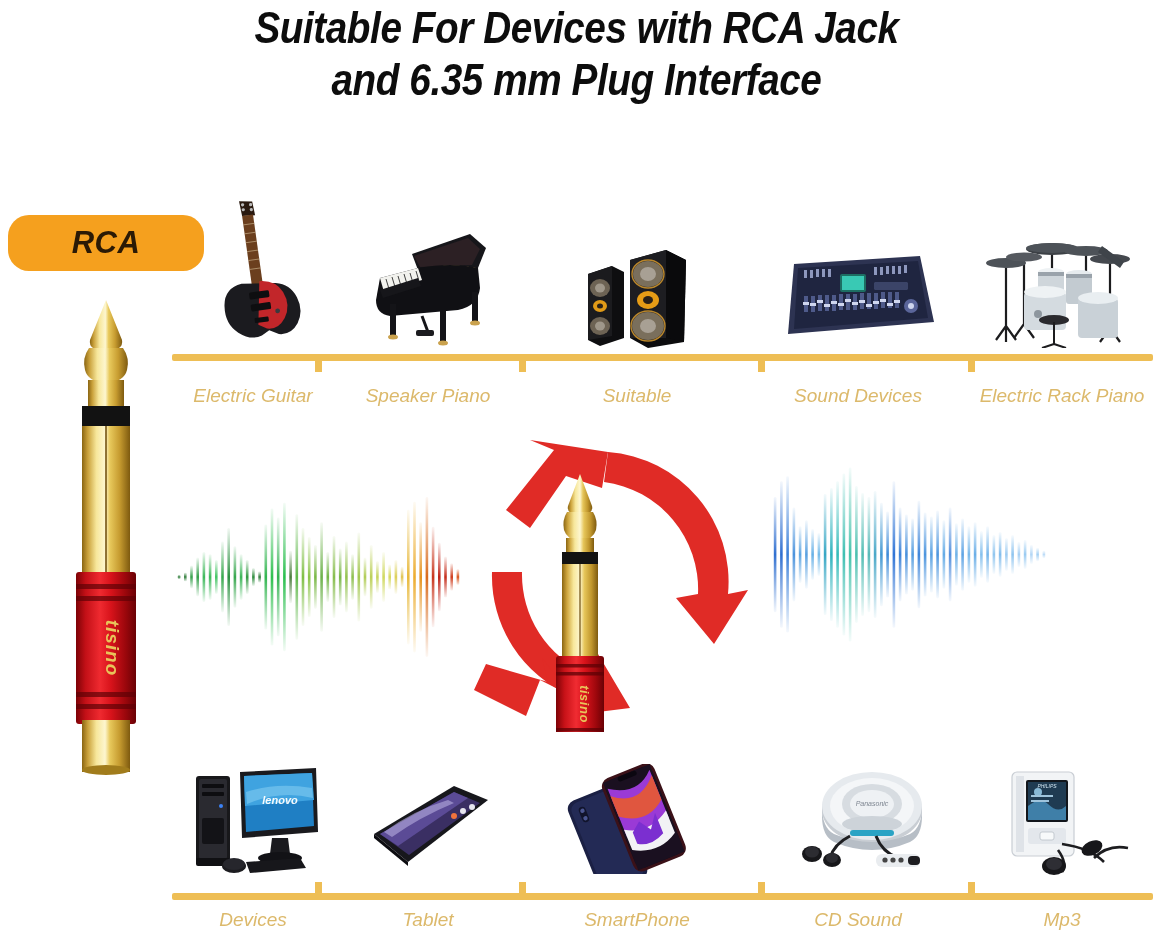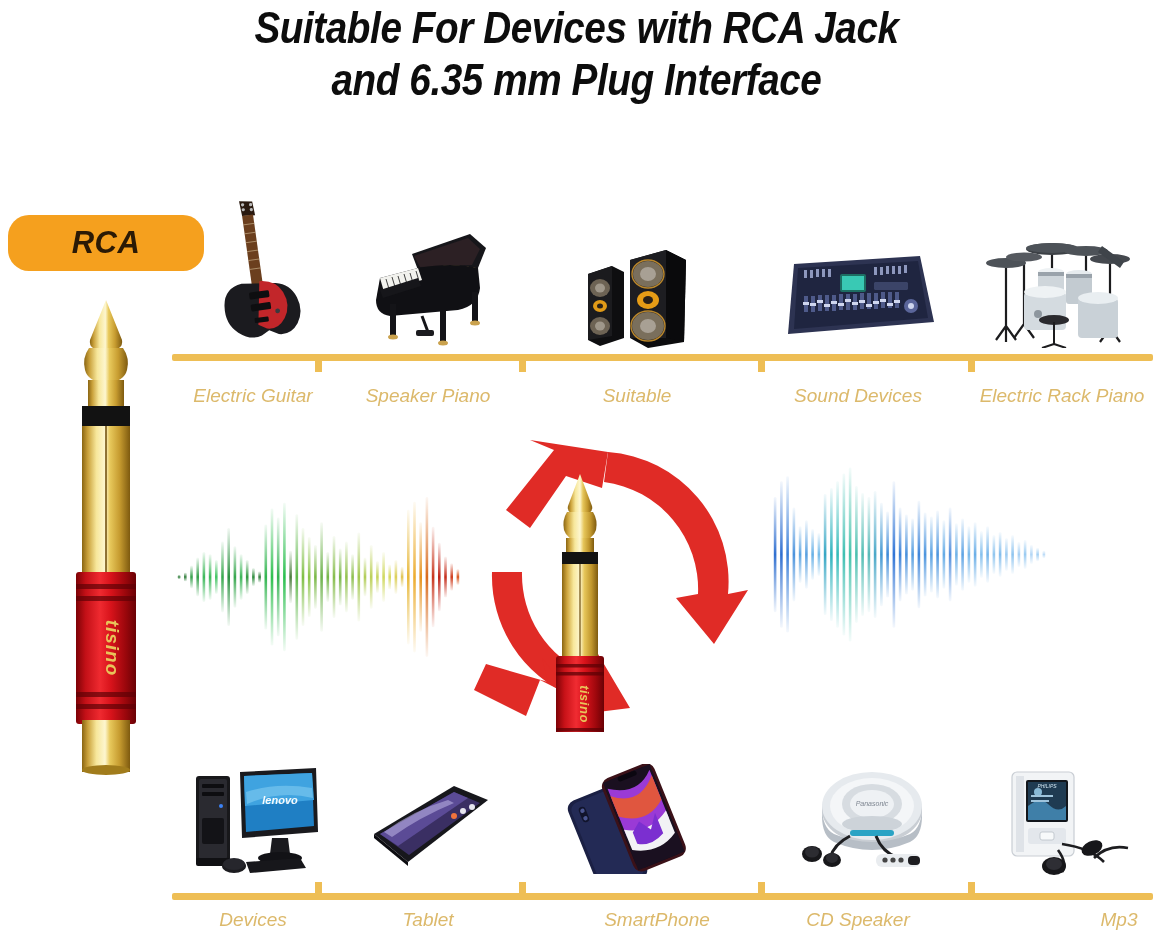--- a/index.html
+++ b/index.html
@@ -1232,17 +1232,17 @@
   </div>
 
   <div class="rail bot"></div>
   <div class="tick up" style="left:315px"></div>
   <div class="tick up" style="left:519px"></div>
   <div class="tick up" style="left:758px"></div>
   <div class="tick up" style="left:968px"></div>
 
   <div class="lbl bot" style="left:253px">Devices</div>
   <div class="lbl bot" style="left:428px">Tablet</div>
-  <div class="lbl bot" style="left:657px">SmartPhone</div>
-  <div class="lbl bot" style="left:858px">CD Speaker</div>
-  <div class="lbl bot" style="left:1119px">Mp3</div>
+  <div class="lbl bot" style="left:637px">SmartPhone</div>
+  <div class="lbl bot" style="left:858px">CD Sound</div>
+  <div class="lbl bot" style="left:1062px">Mp3</div>
 
 </div>
 
 </body></html>

